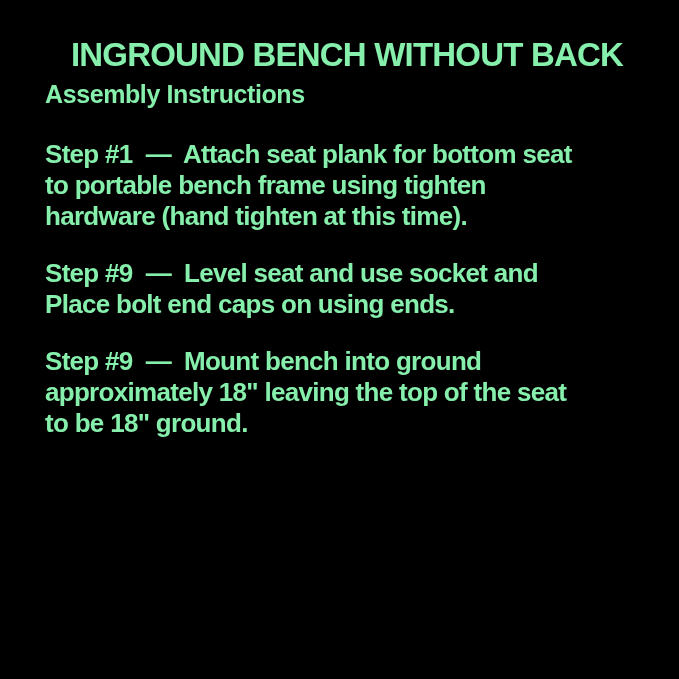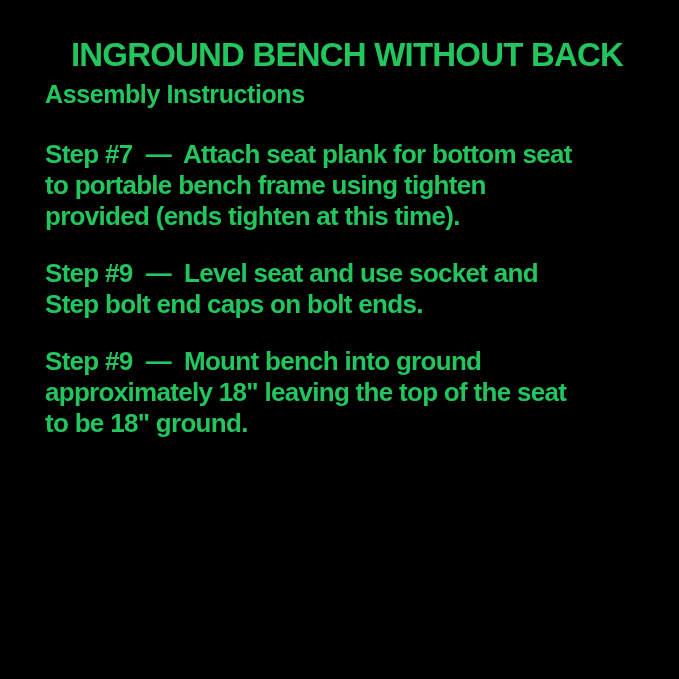--- a/index.html
+++ b/index.html
@@ -8,21 +8,21 @@
     width: 679px;
     height: 679px;
     background: #000000;
     overflow: hidden;
   }
   .page {
     position: relative;
     width: 679px;
     height: 679px;
     background: #000000;
-    color: #22c55e;
+    color: #86efac;
     font-family: "Liberation Sans", sans-serif;
     font-weight: bold;
     box-sizing: border-box;
     padding: 34px 30px 0 45px;
   }
   .title {
     margin: 0;
     text-align: center;
     font-size: 33px;
     letter-spacing: -0.8px;
@@ -55,28 +55,28 @@
 
 <div class="page">
 
   <h1 class="title">INGROUND BENCH WITHOUT BACK</h1>
 
   <h2 class="subtitle">Assembly Instructions</h2>
 
   <div class="steps">
 
     <p class="step">
-      <span class="step-line">Step #7  —  Attach seat plank for bottom seat</span>
+      <span class="step-line">Step #1  —  Attach seat plank for bottom seat</span>
       <span class="step-line">to portable bench frame using tighten</span>
-      <span class="step-line">provided (ends tighten at this time).</span>
+      <span class="step-line">hardware (hand tighten at this time).</span>
     </p>
 
     <p class="step">
       <span class="step-line">Step #9  —  Level seat and use socket and</span>
-      <span class="step-line">Step bolt end caps on bolt ends.</span>
+      <span class="step-line">Place bolt end caps on using ends.</span>
     </p>
 
     <p class="step">
       <span class="step-line">Step #9  —  Mount bench into ground</span>
       <span class="step-line">approximately 18" leaving the top of the seat</span>
       <span class="step-line">to be 18" ground.</span>
     </p>
 
   </div>
 </div>

